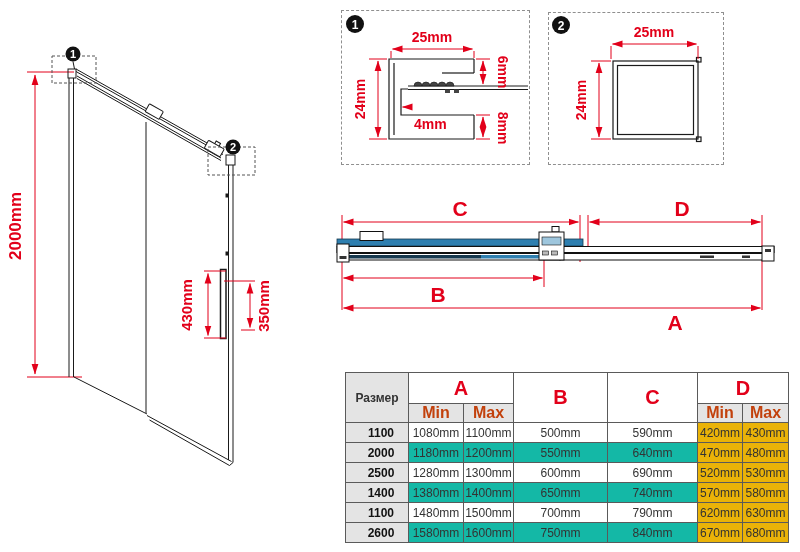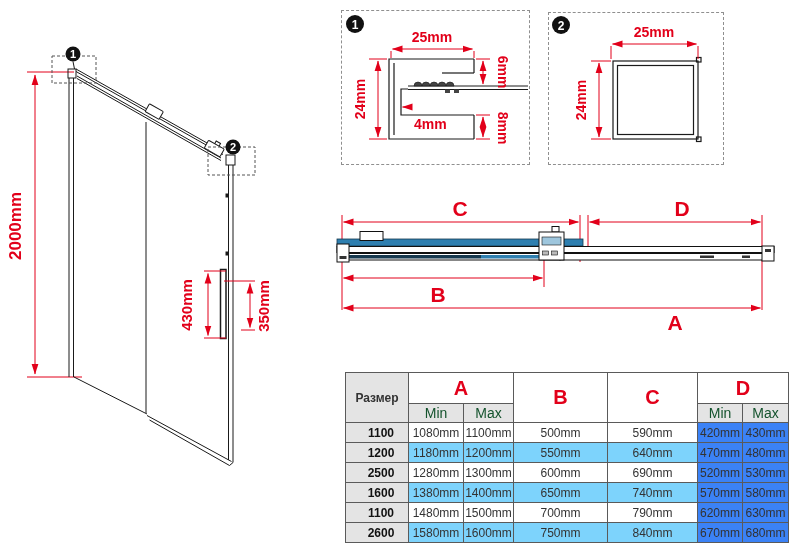--- a/index.html
+++ b/index.html
@@ -17,26 +17,26 @@
     position:absolute;left:345px;top:372px;width:443px;
     border-collapse:collapse;table-layout:fixed;
     font-size:12px;color:#333;
   }
   table.sizes th, table.sizes td{
     border:1px solid #5a5a5a;text-align:center;vertical-align:middle;
     padding:0;overflow:hidden;white-space:nowrap;
   }
   table.sizes .letter{color:#e2001a;font-size:20px;font-weight:bold;background:#fff;}
   table.sizes .gray{background:#e4e4e4;}
-  table.sizes .minmax{font-weight:normal;color:#14532d;font-size:14px;height:18px;}
+  table.sizes .minmax{font-weight:bold;color:#c2410c;font-size:16px;height:18px;}
   table.sizes .size-col{font-weight:bold;color:#111;background:#e4e4e4;padding-left:8px;}
   table.sizes thead tr.r1 th{height:30px;}
   table.sizes tbody td{height:19px;font-size:12px;}
-  table.sizes tbody tr.alt td{background:#7dd3fc;}
-  table.sizes tbody td.dcol, table.sizes tbody tr.alt td.dcol{background:#3b82f6;}
+  table.sizes tbody tr.alt td{background:#14b8a6;}
+  table.sizes tbody td.dcol, table.sizes tbody tr.alt td.dcol{background:#eab308;}
   table.sizes tbody tr.alt td.size-col, table.sizes tbody td.size-col{background:#e4e4e4;}
 </style>
 </head>
 <body>
 
 <div class="stage">
 
   <svg class="abs" style="left:0;top:0" width="330" height="552" viewBox="0 0 330 552">
     <defs>
       <marker id="arrL" markerWidth="11" markerHeight="8" refX="10" refY="4" orient="auto-start-reverse" markerUnits="userSpaceOnUse">
@@ -282,39 +282,39 @@
       <tr>
         <td class="size-col">1100</td>
         <td>1080mm</td>
         <td>1100mm</td>
         <td>500mm</td>
         <td>590mm</td>
         <td class="dcol">420mm</td>
         <td class="dcol">430mm</td>
       </tr>
       <tr class="alt">
-        <td class="size-col">1200</td>
+        <td class="size-col">2000</td>
         <td>1180mm</td>
         <td>1200mm</td>
         <td>550mm</td>
         <td>640mm</td>
         <td class="dcol">470mm</td>
         <td class="dcol">480mm</td>
       </tr>
       <tr>
         <td class="size-col">2500</td>
         <td>1280mm</td>
         <td>1300mm</td>
         <td>600mm</td>
         <td>690mm</td>
         <td class="dcol">520mm</td>
         <td class="dcol">530mm</td>
       </tr>
       <tr class="alt">
-        <td class="size-col">1600</td>
+        <td class="size-col">1400</td>
         <td>1380mm</td>
         <td>1400mm</td>
         <td>650mm</td>
         <td>740mm</td>
         <td class="dcol">570mm</td>
         <td class="dcol">580mm</td>
       </tr>
       <tr>
         <td class="size-col">1100</td>
         <td>1480mm</td>

